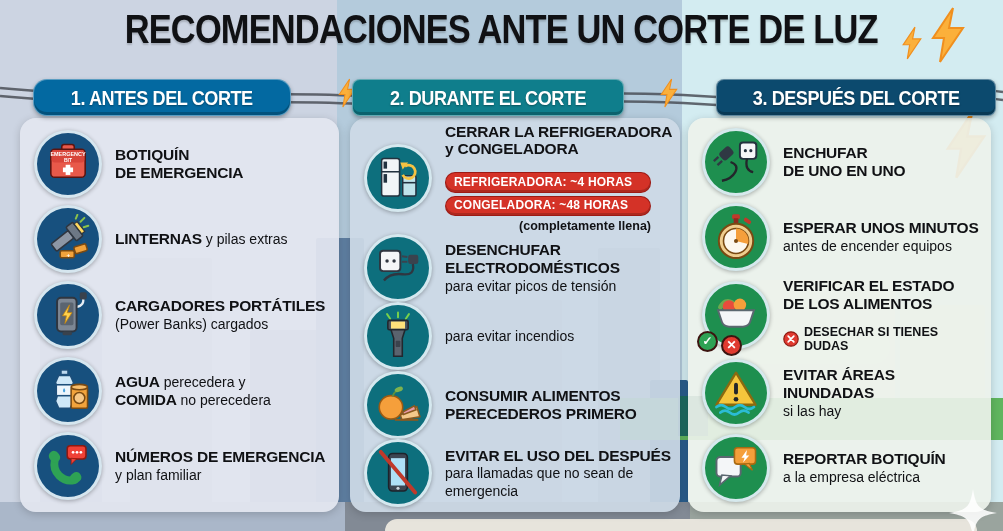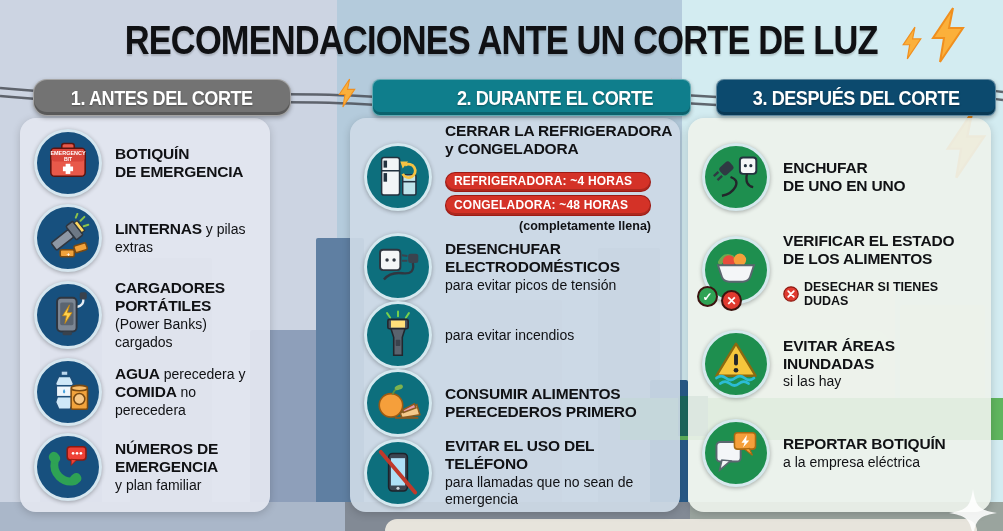--- a/index.html
+++ b/index.html
@@ -16,44 +16,44 @@
   .greenstrip{position:absolute;left:620px;top:398px;width:383px;height:42px;background:#5fb55e;}
   .tealblock{position:absolute;left:678px;top:396px;width:30px;height:40px;background:#1d6a60;}
   .road{position:absolute;top:502px;height:29px;}
   .cloud{position:absolute;background:#f2f6e8;border-radius:20px;opacity:.9;}
 
   
   .wires{position:absolute;left:0;top:60px;width:1003px;height:70px;z-index:2;}
 
   
   .title-row{position:absolute;left:0;top:6px;width:1003px;height:58px;z-index:5;
-             display:flex;align-items:flex-end;justify-content:center;}
+             display:flex;align-items:flex-start;justify-content:center;}
   .title{font-size:41px;font-weight:bold;letter-spacing:-1px;white-space:nowrap;
          transform:scaleX(.84);transform-origin:center;
          text-shadow:0 2px 2px rgba(0,0,0,.18);}
   .bolt{position:absolute;z-index:4;}
 
   
   .hdr{position:absolute;top:79px;height:35px;z-index:5;border-radius:8px;
        display:flex;align-items:center;justify-content:center;color:#fff;
        box-shadow:inset 0 -3px 0 rgba(0,0,0,.22), 0 2px 4px rgba(0,0,0,.3);
        border:1px solid rgba(255,255,255,.35);}
   .hdr span{font-size:21px;font-weight:bold;letter-spacing:-.5px;white-space:nowrap;
             transform:scaleX(.86);transform-origin:center;
             text-shadow:0 1px 2px rgba(0,0,0,.35);}
   .hdr.h1{left:33px;width:256px;}
-  .hdr.h2{left:372px;width:270px;padding-left:47px;}
+  .hdr.h2{left:352px;width:270px;}
   .hdr.h3{left:716px;width:278px;}
 
   
   .panel{position:absolute;top:118px;height:394px;z-index:4;border-radius:16px;
          box-shadow:0 2px 8px rgba(0,0,0,.18);
          display:flex;flex-direction:column;justify-content:space-evenly;
          padding:4px 6px;box-sizing:border-box;}
-  .panel.p1{left:20px;width:250px;}
+  .panel.p1{left:20px;width:319px;}
   .panel.p2{left:350px;width:330px;}
   .panel.p3{left:688px;width:303px;}
 
   
   .row{display:flex;align-items:center;gap:13px;padding-left:8px;}
   .icon-wrap{position:relative;width:62px;height:62px;flex:0 0 62px;border-radius:50%;
              display:flex;align-items:center;justify-content:center;
              border:3px solid rgba(224,238,246,.95);
              box-shadow:0 1px 4px rgba(0,0,0,.3);}
   .icon-wrap svg{width:50px;height:50px;}
@@ -122,21 +122,21 @@
   <svg class="bolt" style="left:338px;top:78px;width:18px;height:30px" viewBox="0 0 34 58">
       <polygon points="22,2 2,32 13,32 9,56 32,22 18,22" fill="#fbb03b" stroke="#f08f1e" stroke-width="2"></polygon>
     </svg>
   <svg class="bolt" style="left:660px;top:78px;width:18px;height:30px" viewBox="0 0 34 58">
       <polygon points="22,2 2,32 13,32 9,56 32,22 18,22" fill="#fbb03b" stroke="#f08f1e" stroke-width="2"></polygon>
     </svg>
   <svg class="bolt" style="left:944px;top:110px;width:44px;height:70px" viewBox="0 0 34 58">
       <polygon points="22,2 2,32 13,32 9,56 32,22 18,22" fill="#fbb03b" stroke="#f08f1e" stroke-width="2"></polygon>
     </svg>
 
-  <div class="hdr h1" style="background: #737373; border-radius: 14px;">
+  <div class="hdr h1" style="background: #0369a1; border-radius: 14px;">
       <span>1. ANTES DEL CORTE</span>
     </div>
   <div class="hdr h2" style="background: rgb(15, 126, 140);">
       <span>2. DURANTE EL CORTE</span>
     </div>
   <div class="hdr h3" style="background: #0c4a6e;">
       <span>3. DESPUÉS DEL CORTE</span>
     </div>
 
   <div class="panel p1" style="background: rgba(226, 229, 239, 0.94);">
@@ -326,21 +326,21 @@
       <div class="row">
         <div class="icon-wrap" style="background: rgb(13, 111, 125);">
           <svg viewBox="0 0 64 64">
             <rect x="20" y="7" width="24" height="48" rx="5" fill="#3c4653" stroke="#1d232b" stroke-width="2"></rect>
             <rect x="23" y="13" width="18" height="35" fill="#aee0f7"></rect>
             <circle cx="32" cy="51.5" r="2" fill="#cdd6de"></circle>
             <line x1="10" y1="5" x2="54" y2="57" stroke="#c0392b" stroke-width="5" stroke-linecap="round"></line>
           </svg>
         </div>
         <div class="txt">
-          <div><span class="b">EVITAR EL USO DEL TELÉFONO</span></div>
+          <div><span class="b">EVITAR EL USO DEL DESPUÉS</span></div>
           <div><span class="r">para llamadas que no sean de emergencia</span></div>
         </div>
       </div>
     </div>
   <div class="panel p3" style="background: rgba(237, 242, 235, 0.92);">
       <div class="row">
         <div class="icon-wrap" style="background: rgb(30, 143, 79);">
           <svg viewBox="0 0 64 64">
             <rect x="37" y="7" width="21" height="21" rx="4" fill="#f4f6f8" stroke="#23323f" stroke-width="2.5"></rect>
             <circle cx="44" cy="17.5" r="2" fill="#23323f"></circle>
@@ -349,20 +349,37 @@
               <rect x="11" y="15" width="17" height="13" rx="4" fill="#2f3943"></rect>
               <line x1="9" y1="18" x2="1" y2="18" stroke="#2f3943" stroke-width="3"></line>
               <line x1="9" y1="25" x2="1" y2="25" stroke="#2f3943" stroke-width="3"></line>
             </g>
             <path d="M25 32 q11 4 6 13 t-17 11 M46 28 q-3 15 8 17" fill="none" stroke="#23262b" stroke-width="3"></path>
           </svg>
         </div>
         <div class="txt">
           <div><span class="b">ENCHUFAR</span></div>
           <div><span class="b">DE UNO EN UNO</span></div>
+        </div>
+      </div>
+      <div class="row">
+        <div class="icon-wrap" style="background: rgb(30, 143, 79);">
+          <svg viewBox="0 0 64 64">
+            <rect x="27" y="3" width="10" height="6" rx="2" fill="#c0392b"></rect>
+            <rect x="29" y="8" width="6" height="6" fill="#8f2a20"></rect>
+            <rect x="42" y="9" width="10" height="5" rx="2" fill="#c0392b" transform="rotate(35 47 11)"></rect>
+            <circle cx="32" cy="37" r="22" fill="#efcd8e" stroke="#7a4a12" stroke-width="2.5"></circle>
+            <circle cx="32" cy="37" r="16" fill="#fdf8ee" stroke="#7a4a12" stroke-width="2"></circle>
+            <path d="M32 37 L32 21 A16 16 0 0 1 47.5 41 Z" fill="#f59f3b"></path>
+            <circle cx="32" cy="37" r="2.6" fill="#7a4a12"></circle>
+          </svg>
+        </div>
+        <div class="txt">
+          <div><span class="b">ESPERAR UNOS MINUTOS</span></div>
+          <div><span class="r">antes de encender equipos</span></div>
         </div>
       </div>
       <div class="row">
         <div class="icon-wrap" style="background: rgb(30, 143, 79);">
           <svg viewBox="0 0 64 64">
             <path d="M12 22 q6 -11 15 -6" fill="none" stroke="#6da84e" stroke-width="6" stroke-linecap="round"></path>
             <circle cx="23" cy="21" r="8" fill="#e74c3c"></circle>
             <circle cx="37" cy="19" r="8" fill="#f59f3b"></circle>
             <path d="M9 26 h46 l-5 15 a11 8 0 0 1 -9 6 h-18 a11 8 0 0 1 -9 -6 z" fill="#f4f6f8" stroke="#5b6770" stroke-width="2.5"></path>
           </svg>

